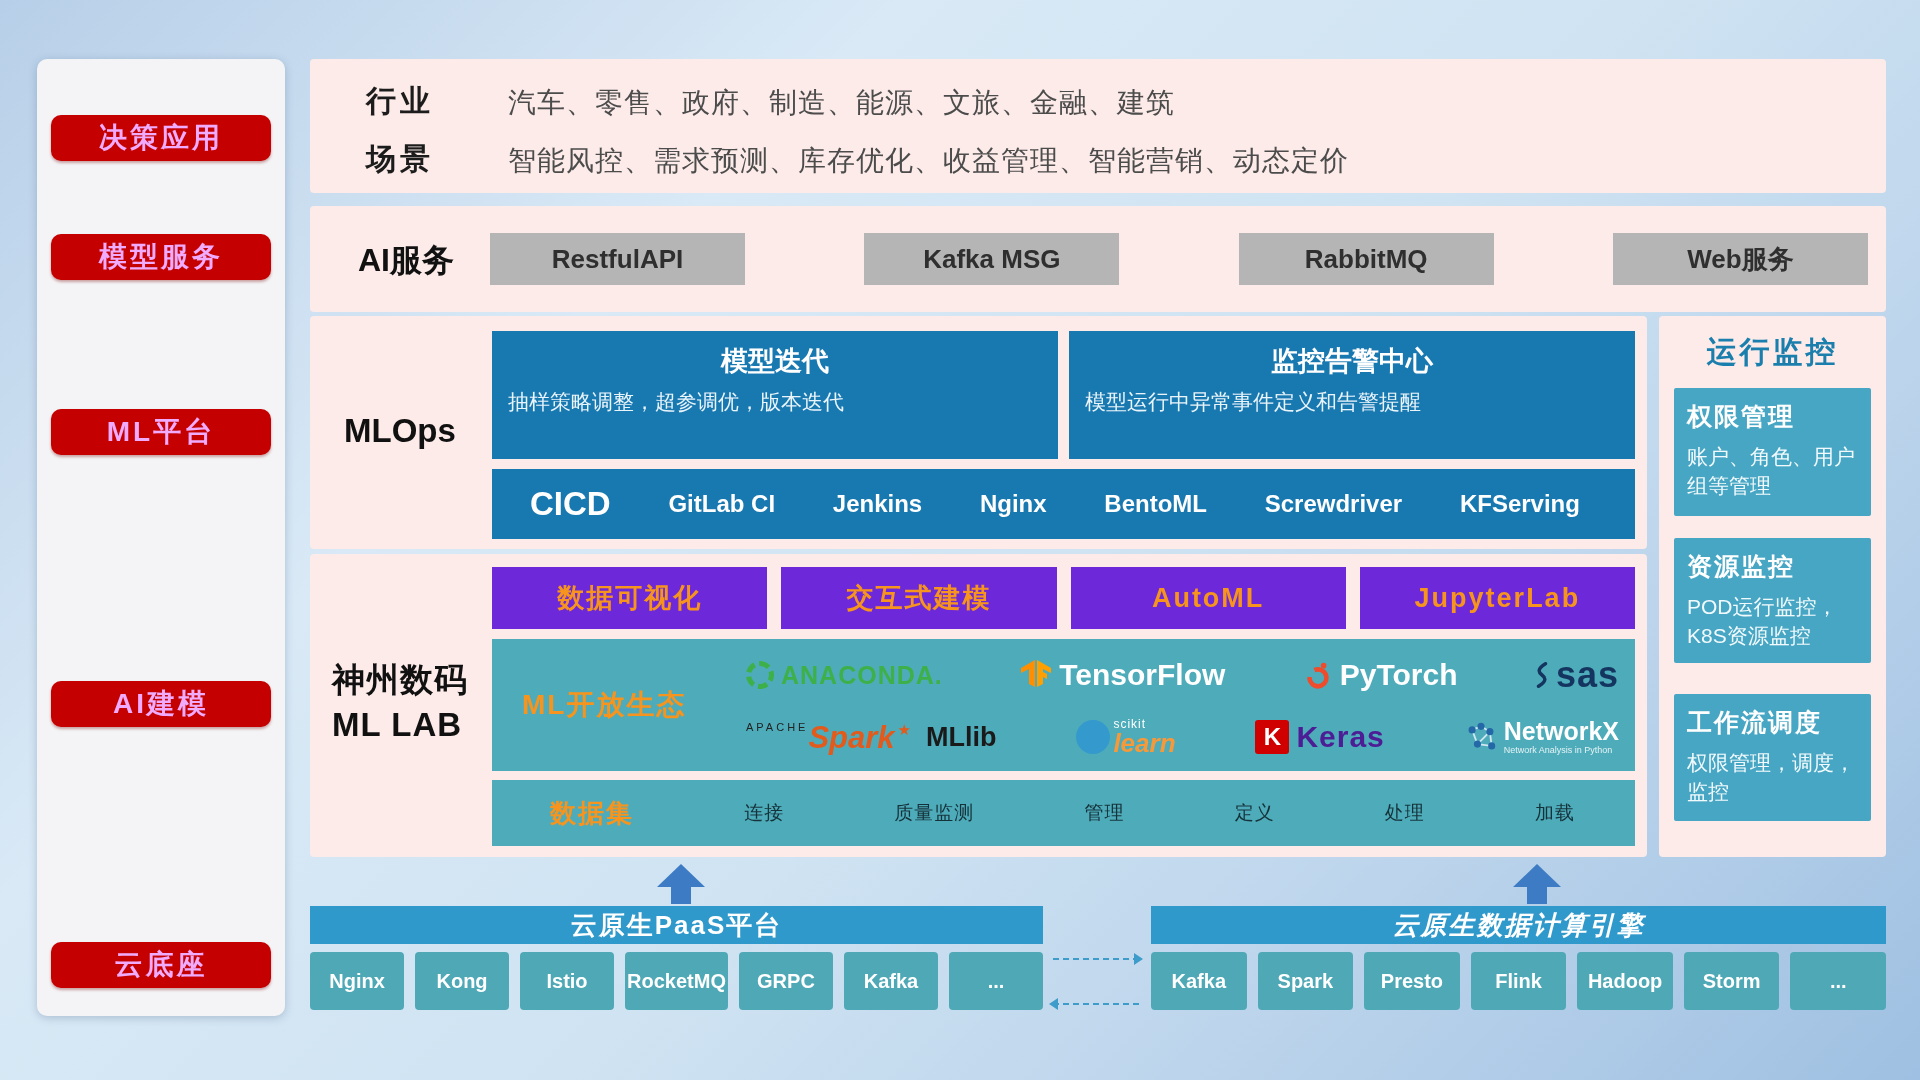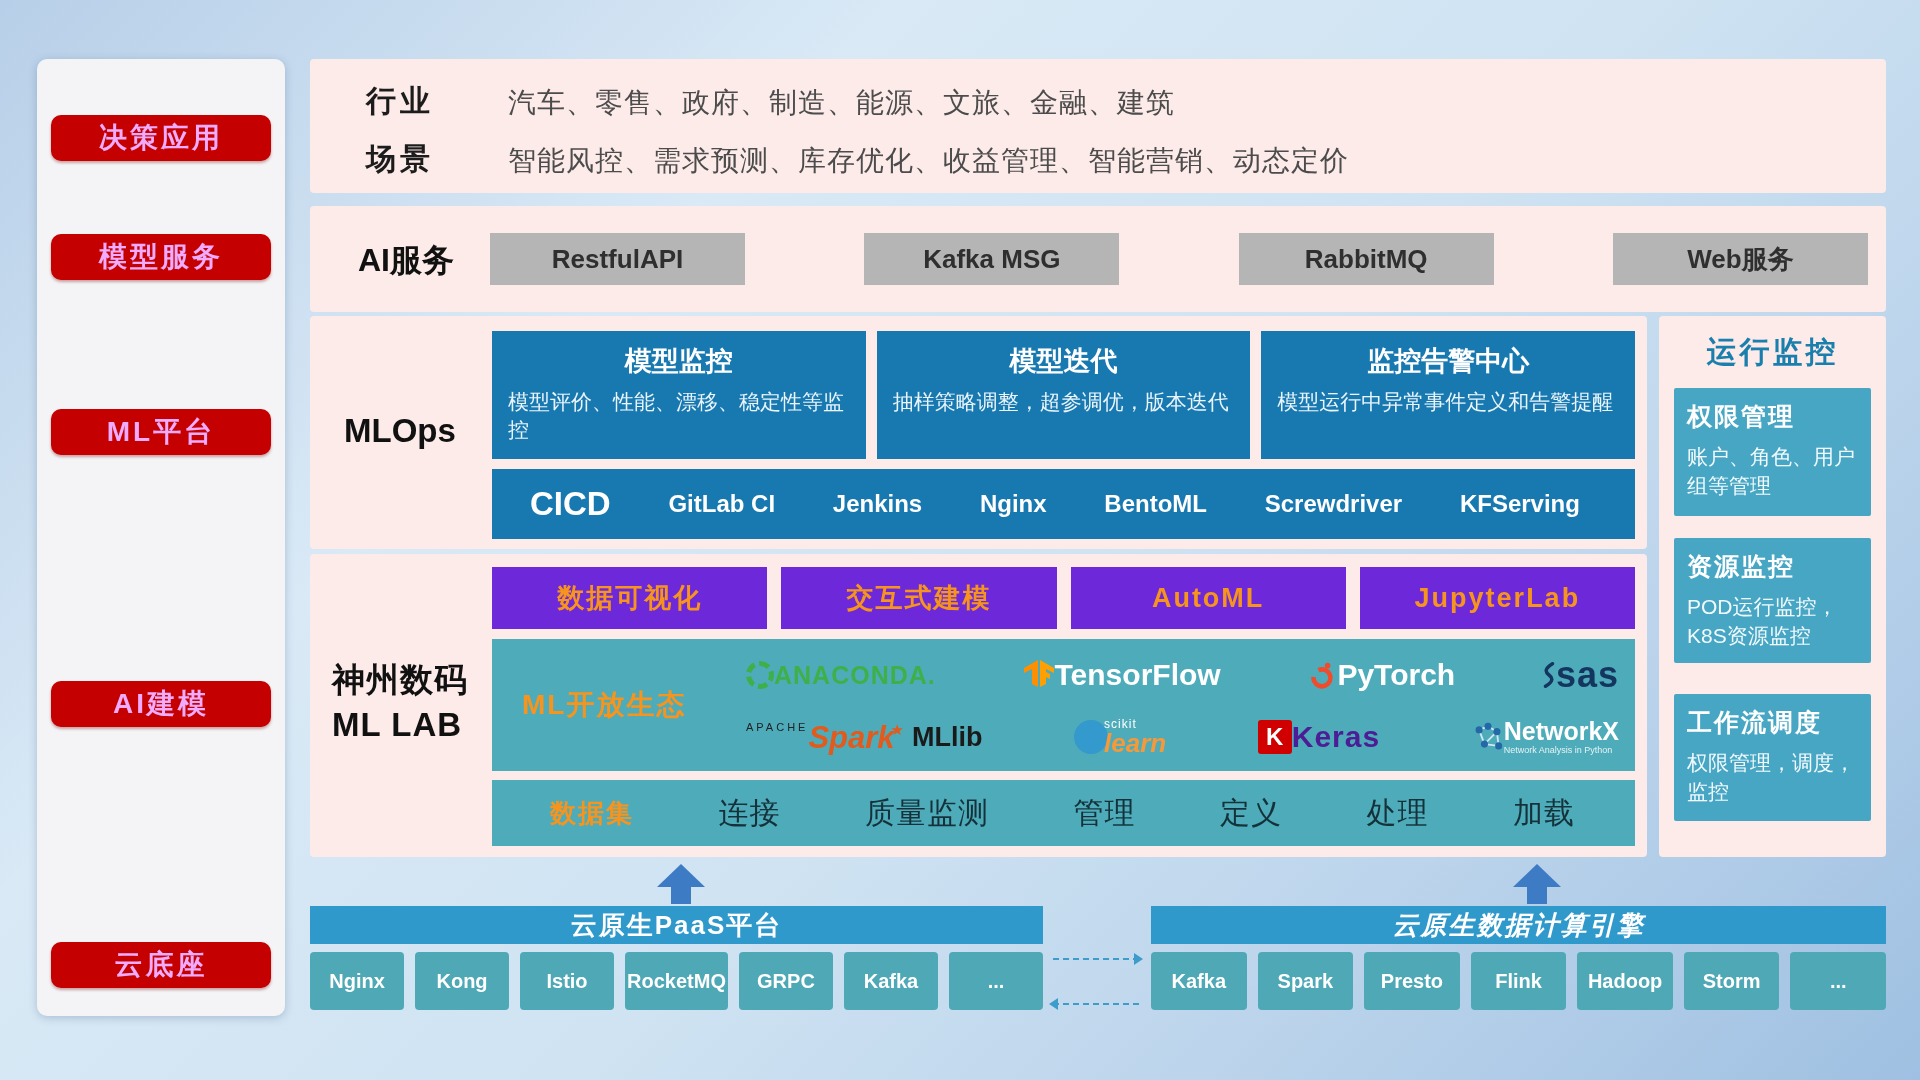--- a/index.html
+++ b/index.html
@@ -49,21 +49,21 @@
     line-height:1.35;letter-spacing:1px;}
   .tools-row{position:absolute;left:182px;top:13px;width:1143px;height:62px;display:flex;gap:14px;}
   .tool-btn{flex:1;background:#6d28d9;color:#f7941d;font-size:27px;font-weight:bold;
     display:flex;align-items:center;justify-content:center;letter-spacing:2px;}
   .eco-box{position:absolute;left:182px;top:85px;width:1143px;height:132px;background:#4eacba;}
   .eco-label{position:absolute;left:30px;top:0;bottom:0;display:flex;align-items:center;
     font-size:28px;font-weight:bold;color:#f7941d;letter-spacing:2px;}
   .eco-logos{position:absolute;left:246px;right:8px;top:4px;bottom:4px;display:flex;
     flex-direction:column;justify-content:space-around;}
   .logo-row{display:flex;align-items:center;justify-content:space-between;padding:0 8px;}
-  .logo{display:flex;align-items:center;gap:0;}
+  .logo{display:flex;align-items:center;gap:7px;}
   .ana-ring{width:28px;height:28px;border:5px dashed #3eb049;border-radius:50%;box-sizing:border-box;}
   .ana-text{color:#3eb049;font-weight:bold;font-size:25px;letter-spacing:1px;}
   .tf-text{color:#fff;font-weight:bold;font-size:30px;}
   .pt-text{color:#fff;font-weight:600;font-size:30px;}
   .sas-text{color:#14355f;font-weight:bold;font-size:36px;letter-spacing:1px;}
   .spark-stack{display:flex;flex-direction:row;line-height:1;}
   .apache-txt{font-size:11px;color:#222;letter-spacing:3px;}
   .spark-txt{font-size:31px;color:#e25a1c;font-weight:bold;font-style:italic;}
   .spark-star{font-size:15px;color:#e25a1c;margin-left:-4px;margin-top:-14px;}
   .mllib-txt{font-size:27px;color:#1a1a1a;font-weight:bold;margin-left:8px;}
@@ -73,21 +73,21 @@
   .sk-learn{font-size:26px;color:#f89939;font-weight:bold;font-style:italic;}
   .keras-k{width:34px;height:34px;background:#d00000;color:#fff;font-weight:bold;font-size:24px;
     display:flex;align-items:center;justify-content:center;border-radius:3px;}
   .keras-text{color:#4c1d95;font-weight:bold;font-size:30px;letter-spacing:1px;}
   .nx-stack{display:flex;flex-direction:column;line-height:1.1;}
   .nx-name{color:#fff;font-weight:bold;font-size:25px;}
   .nx-sub{color:rgba(255,255,255,.85);font-size:9px;}
   .dataset-bar{position:absolute;left:182px;top:226px;width:1143px;height:66px;background:#4eacba;
     display:flex;align-items:center;justify-content:space-between;padding:0 60px 0 58px;box-sizing:border-box;}
   .ds-label{font-size:26px;font-weight:bold;color:#f7941d;letter-spacing:2px;}
-  .ds-item{font-size:30px;color:#15323b;letter-spacing:1px;}
+  .ds-item{font-size:19px;color:#15323b;letter-spacing:1px;}
 
   
   .mon-title{position:absolute;top:16px;left:0;right:0;text-align:center;font-size:30px;
     font-weight:bold;color:#1b7fae;letter-spacing:3px;}
   .mon-box{position:absolute;left:15px;width:197px;background:#47a6c3;color:#fff;
     padding:12px 13px;box-sizing:border-box;border-radius:2px;}
   .mon-box .mt{font-size:25px;font-weight:bold;margin-bottom:9px;letter-spacing:2px;}
   .mon-box .md{font-size:21px;line-height:1.4;color:#f2fafd;}
 
   
@@ -132,24 +132,20 @@
       <div class="gray-btn">RestfulAPI</div>
       <div class="gray-btn">Kafka MSG</div>
       <div class="gray-btn">RabbitMQ</div>
       <div class="gray-btn">Web服务</div>
     </div>
   </div>
 
   <div class="panel-pink" style="left:310px;top:316px;width:1337px;height:233px;">
     <div class="mlops-label">MLOps</div>
     <div class="mlops-boxes">
-      <div class="mlops-box">
-        <div class="bt">模型监控</div>
-        <div class="bd">模型评价、性能、漂移、稳定性等监控</div>
-      </div>
       <div class="mlops-box">
         <div class="bt">模型迭代</div>
         <div class="bd">抽样策略调整，超参调优，版本迭代</div>
       </div>
       <div class="mlops-box">
         <div class="bt">监控告警中心</div>
         <div class="bd">模型运行中异常事件定义和告警提醒</div>
       </div>
     </div>
     <div class="cicd-bar">

